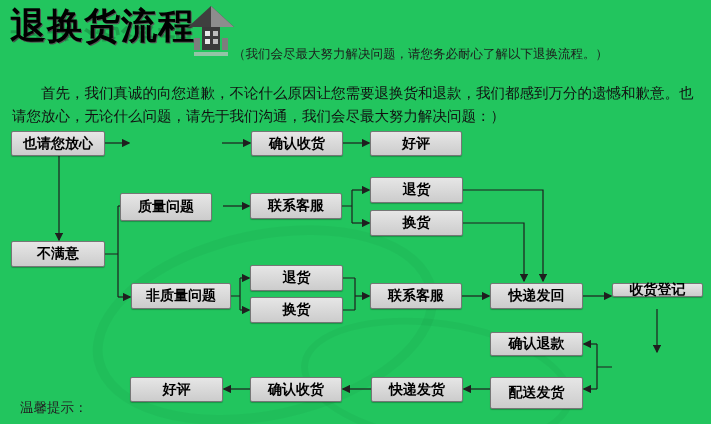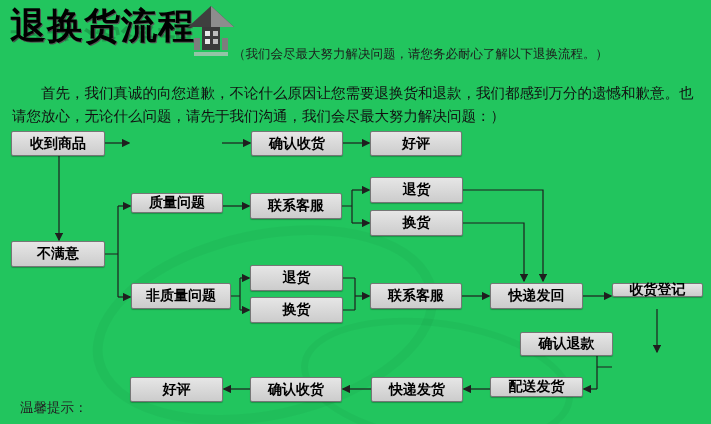--- a/index.html
+++ b/index.html
@@ -105,40 +105,40 @@
       <path marker-end="url(#ah)" d="M657,309 V352"></path>
       <path d="M612,367 H597 M597,344 V389"></path>
       <path marker-end="url(#ah)" d="M597,344 H584"></path>
       <path marker-end="url(#ah)" d="M597,389 H584"></path>
       <path marker-end="url(#ah)" d="M490,389 H464"></path>
       <path marker-end="url(#ah)" d="M371,389 H343"></path>
       <path marker-end="url(#ah)" d="M250,389 H224"></path>
     </g>
   </svg>
 
-  <div class="node" style="left:11px;top:131px;width:94px;height:25px;">收到商品</div>
+  <div class="node" style="left:11px;top:131px;width:94px;height:25px;">也请您放心</div>
   <div class="node" style="left:251px;top:131px;width:92px;height:25px;">确认收货</div>
   <div class="node" style="left:370px;top:131px;width:92px;height:25px;">好评</div>
 
   <div class="node" style="left:370px;top:177px;width:93px;height:26px;">退货</div>
-  <div class="node" style="left:131px;top:193px;width:92px;height:20px;">质量问题</div>
+  <div class="node" style="left:120px;top:193px;width:92px;height:28px;">质量问题</div>
   <div class="node" style="left:250px;top:193px;width:92px;height:26px;">联系客服</div>
   <div class="node" style="left:370px;top:210px;width:93px;height:26px;">换货</div>
 
   <div class="node" style="left:11px;top:241px;width:94px;height:26px;">不满意</div>
 
   <div class="node" style="left:250px;top:265px;width:93px;height:26px;">退货</div>
   <div class="node" style="left:131px;top:283px;width:100px;height:26px;">非质量问题</div>
   <div class="node" style="left:250px;top:297px;width:93px;height:26px;">换货</div>
   <div class="node" style="left:370px;top:283px;width:92px;height:26px;">联系客服</div>
   <div class="node" style="left:490px;top:283px;width:93px;height:26px;">快递发回</div>
   <div class="node" style="left:612px;top:283px;width:91px;height:14px;">收货登记</div>
 
-  <div class="node" style="left:490px;top:332px;width:93px;height:24px;margin-left:30px;">确认退款</div>
+  <div class="node" style="left:490px;top:332px;width:93px;height:24px;">确认退款</div>
 
-  <div class="node" style="left:490px;top:377px;width:93px;height:20px;">配送发货</div>
+  <div class="node" style="left:490px;top:377px;width:93px;height:32px;">配送发货</div>
   <div class="node" style="left:371px;top:377px;width:92px;height:25px;">快递发货</div>
   <div class="node" style="left:250px;top:377px;width:92px;height:25px;">确认收货</div>
   <div class="node" style="left:130px;top:377px;width:93px;height:25px;">好评</div>
 
   <div class="tips">温馨提示：</div>
 
 </div>
 
 </body></html>

